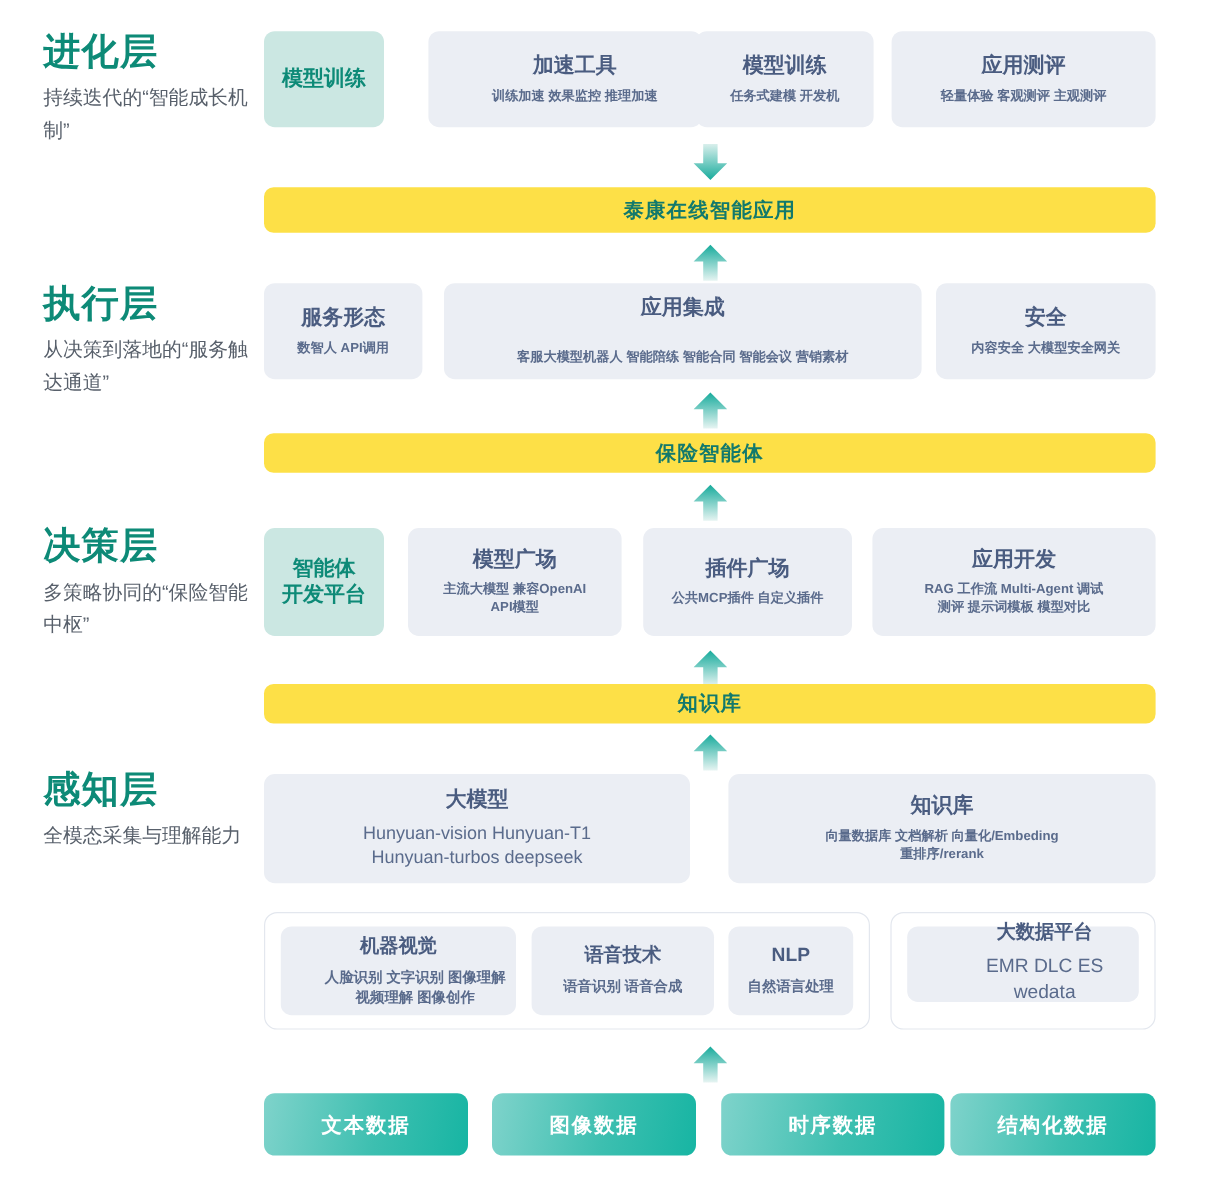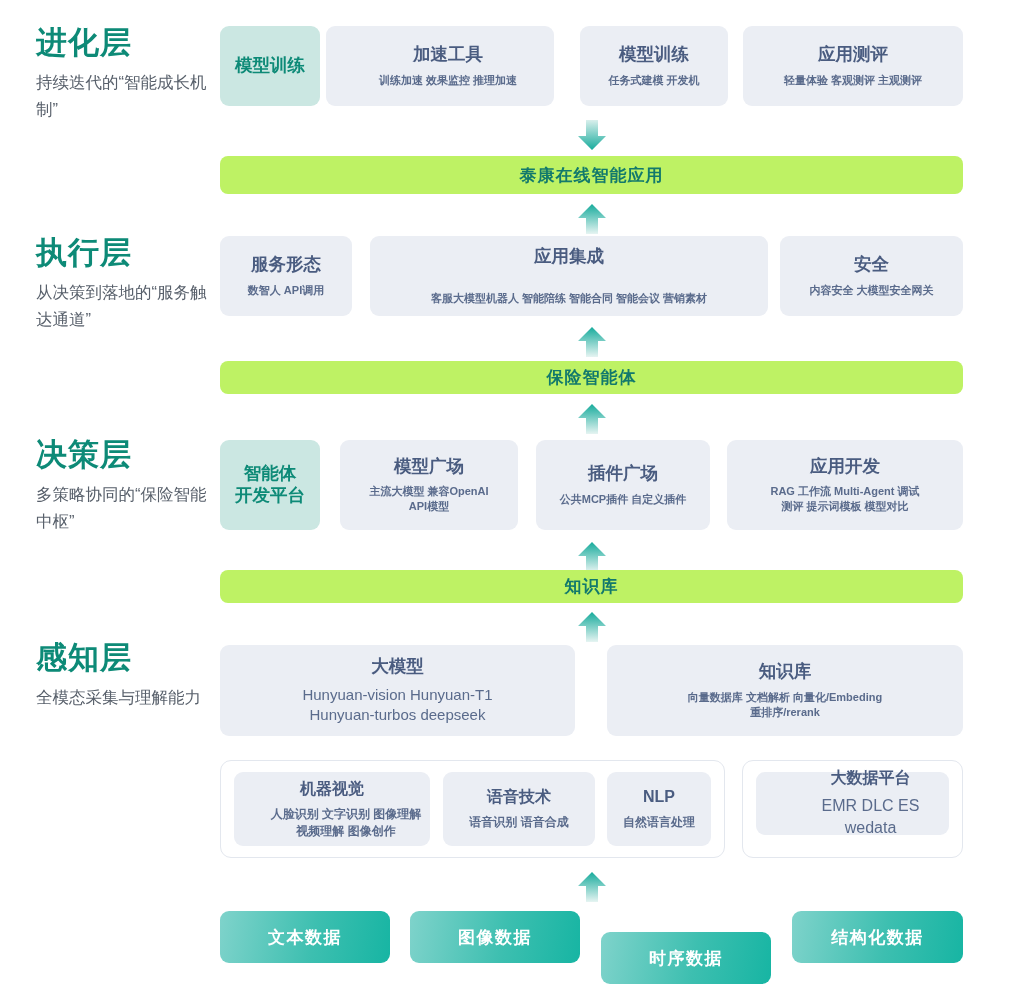--- a/index.html
+++ b/index.html
@@ -43,21 +43,21 @@
   .card.small .c-title{font-size:16px;}
   .card.small .c-sub{font-size:12px;}
 
   
   .card.teal{background:#cbe7e2;}
   .card.teal .c-title{color:#0d8a77;}
 
   
   .bar{
     position:absolute;
-    background:#bef264;
+    background:#fde047;
     border-radius:8px;
     display:flex;align-items:center;justify-content:center;
   }
   .bar span{
     font-size:17px;font-weight:bold;color:#12796c;letter-spacing:1px;
   }
 
   
   .arrow{position:absolute;width:30px;height:34px;}
   .arrow svg{display:block;width:100%;height:100%;}
@@ -89,21 +89,21 @@
 
   <div class="layer-label" style="top:26px;">
     <div class="layer-title">进化层</div>
     <div class="layer-desc">持续迭代的“智能成长机制”</div>
   </div>
 
   <div class="card teal" style="left:220px;top:26px;width:100px;height:80px;">
     <div class="c-title">模型训练</div>
   </div>
 
-  <div class="card" style="left:326px;top:26px;width:228px;height:80px;padding-left:24px;">
+  <div class="card" style="left:357px;top:26px;width:228px;height:80px;padding-left:24px;">
     <div class="c-title">加速工具</div>
     <div class="c-sub">训练加速 效果监控 推理加速</div>
   </div>
 
   <div class="card" style="left:580px;top:26px;width:148px;height:80px;">
     <div class="c-title">模型训练</div>
     <div class="c-sub">任务式建模 开发机</div>
   </div>
 
   <div class="card" style="left:743px;top:26px;width:220px;height:80px;">
@@ -265,20 +265,20 @@
         <path d="M15 2 L29 16 H21 V32 H9 V16 H1 Z" fill="url(#gu)"></path>
       </svg>
   </div>
 
   <div class="pill" style="left:220px;top:911px;width:170px;height:52px;">
     <span>文本数据</span>
   </div>
   <div class="pill" style="left:410px;top:911px;width:170px;height:52px;">
     <span>图像数据</span>
   </div>
-  <div class="pill" style="left:601px;top:932px;width:170px;height:52px;">
+  <div class="pill" style="left:601px;top:911px;width:186px;height:52px;">
     <span>时序数据</span>
   </div>
   <div class="pill" style="left:792px;top:911px;width:171px;height:52px;">
     <span>结构化数据</span>
   </div>
 
 </div>
 
 </body></html>

